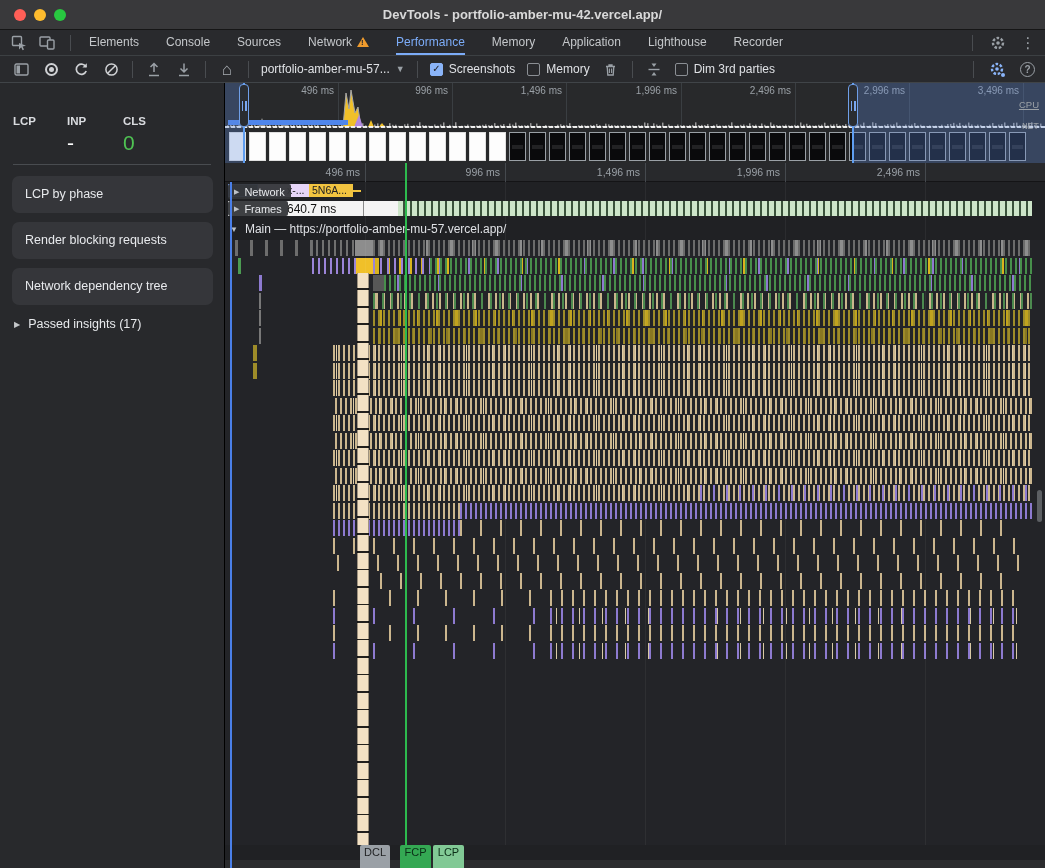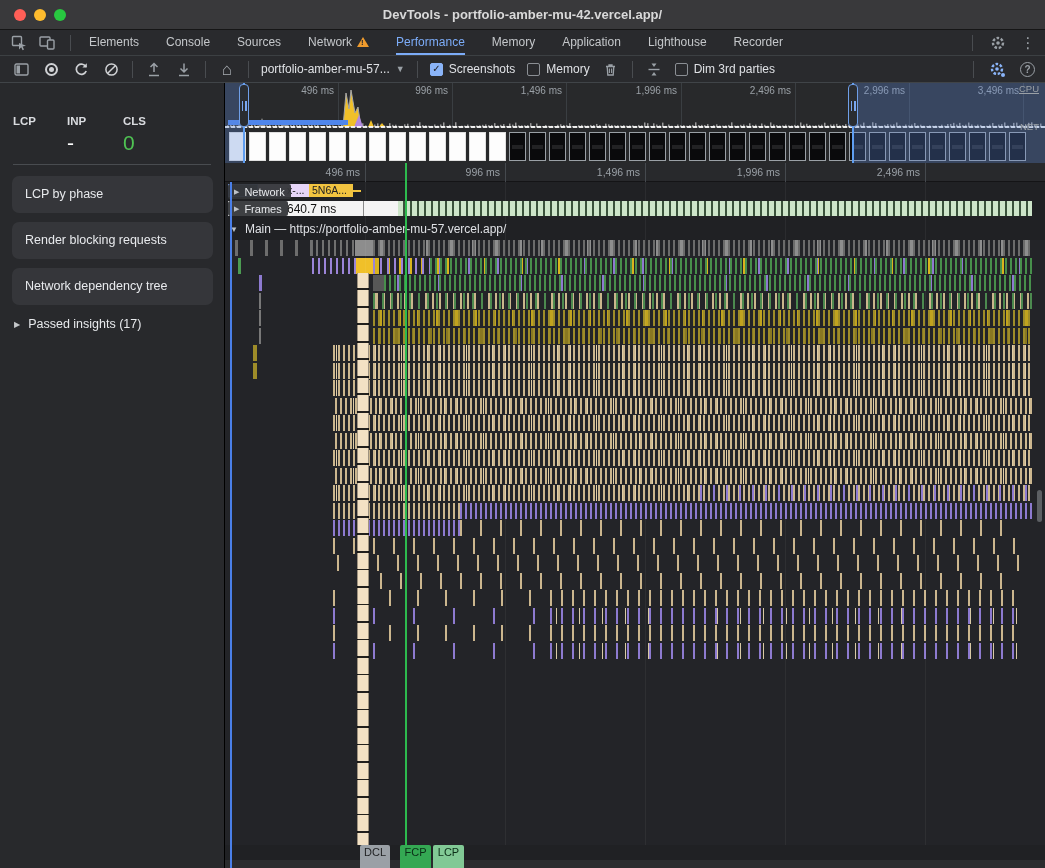--- a/index.html
+++ b/index.html
@@ -579,22 +579,22 @@
           <rect x="815" y="40.56516933441162" width="1.5" height="3.434830665588379" fill="#9a9a9a"></rect>
           <path d="M12 44 L16 39 L20 44 Z" fill="#8e8e8e"></path>
           <path d="M33 44 L37 35 L41 44 Z" fill="#8e8e8e"></path>
           <path d="M56 44 L60 38 L64 44 Z" fill="#8e8e8e"></path>
           <polygon points="118,44 121,10 124,26 126,7 130,30 133,24 136,44" fill="#f0c029" stroke="#a8a8a8" stroke-width="1"></polygon>
           <polygon points="129,44 134,32 138,44" fill="#b18ae0"></polygon>
           <path d="M143 44 L146 37 L149 44 Z" fill="#f0c029"></path>
           <path d="M154 44 L157 40 L160 44 Z" fill="#f0c029"></path>
         </svg>
       <div class="baseline"></div>
-      <div class="cpu-net-label" style="top:0;text-decoration:underline;">CPU</div>
-      <div class="cpu-net-label" style="top:38px;">NET</div>
+      <div class="cpu-net-label" style="top:16px;text-decoration:underline;">CPU</div>
+      <div class="cpu-net-label" style="top:38px;font-family:Liberation Mono, monospace;">NET</div>
     <div class="ov-tick" style="left: 113px;"></div>
         <div class="ov-label" style="left: 29px;">496 ms</div>
         <div class="ov-tick" style="left: 227px;"></div>
         <div class="ov-label" style="left: 143px;">996 ms</div>
         <div class="ov-tick" style="left: 341px;"></div>
         <div class="ov-label" style="left: 257px;">1,496 ms</div>
         <div class="ov-tick" style="left: 456px;"></div>
         <div class="ov-label" style="left: 372px;">1,996 ms</div>
         <div class="ov-tick" style="left: 570px;"></div>
         <div class="ov-label" style="left: 486px;">2,496 ms</div>

